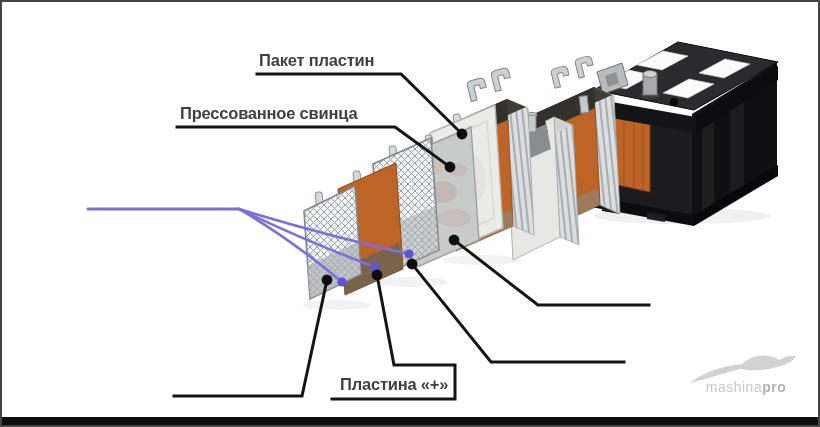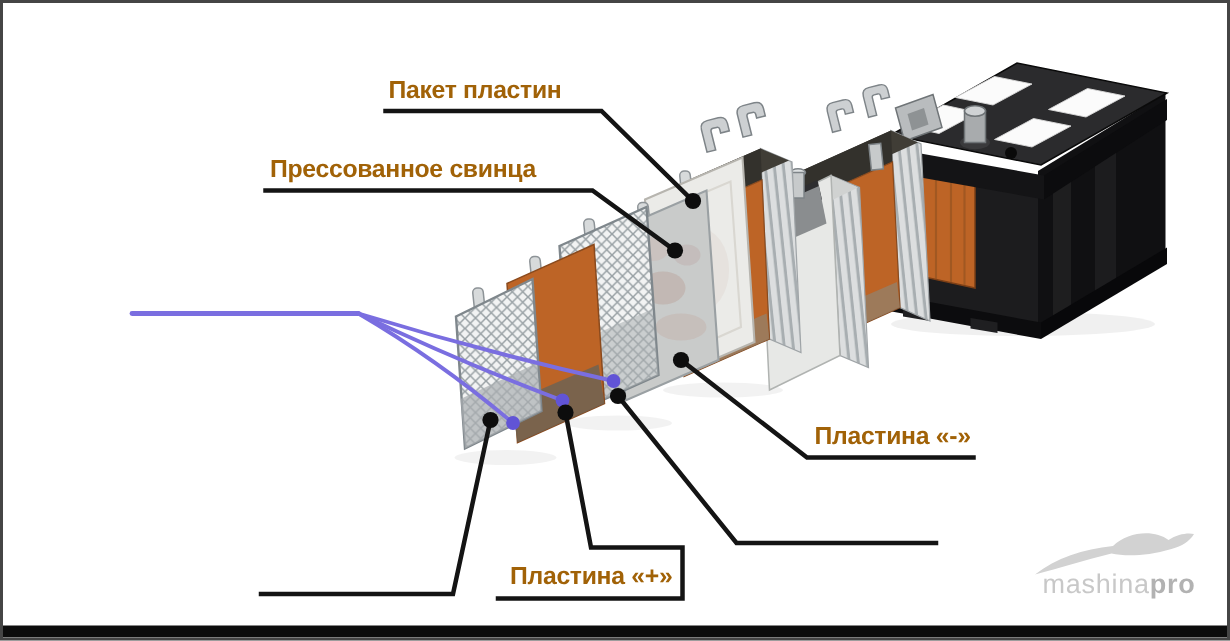--- a/index.html
+++ b/index.html
@@ -4,28 +4,28 @@
 <style>
   html,body{margin:0;padding:0;background:#888;}
   #stage{
     position:relative;width:820px;height:427px;background:#ffffff;
     box-sizing:border-box;border:2px solid #454545;overflow:hidden;
     font-family:"Liberation Sans",sans-serif;
   }
   #art{position:absolute;left:0;top:0;}
   .lbl{
     position:absolute;font-weight:bold;font-size:16.5px;line-height:19px;
-    color:#a16207;white-space:nowrap;letter-spacing:-0.2px;
+    color:#404040;white-space:nowrap;letter-spacing:-0.2px;
   }
   #bottom-bar{
     position:absolute;left:0;right:0;bottom:0;height:8px;background:#0c0c0c;
   }
   #watermark{
     position:absolute;left:684px;top:377px;width:120px;text-align:center;
-    font-size:18px;letter-spacing:0.5px;color:#c8c8c8;font-weight:normal;
+    font-size:14px;letter-spacing:0.5px;color:#c8c8c8;font-weight:normal;
   }
   #watermark b{color:#b2b2b2;}
 </style>
 </head>
 <body>
 
 <div id="stage">
 
 <svg id="art" width="820" height="427" viewBox="0 0 820 427">
   <defs>
@@ -181,20 +181,19 @@
   </g>
 
   <path d="M688,381 C702,370 720,364 740,362 C750,352 768,351 777,358
            C783,354 790,353 794,354 C791,359 786,362 779,364
            C762,369 748,369 739,367 C722,371 704,377 688,381 Z
            M744,360 C750,355 760,354 768,357 L766,360 Z" fill="#d2d2d2"></path>
 </svg>
 
 <div class="lbl" style="left:257px;top:49px">Пакет пластин</div>
 <div class="lbl" style="left:178px;top:102px">Прессованное свинца</div>
-<div class="lbl" style="left:541px;top:280px">Пластина «-»</div>
 <div class="lbl" style="left:338px;top:373px">Пластина «+»</div>
 
 <div id="watermark"><span>mashina</span><b>pro</b></div>
 
 <div id="bottom-bar"></div>
 
 </div>
 
 </body></html>

